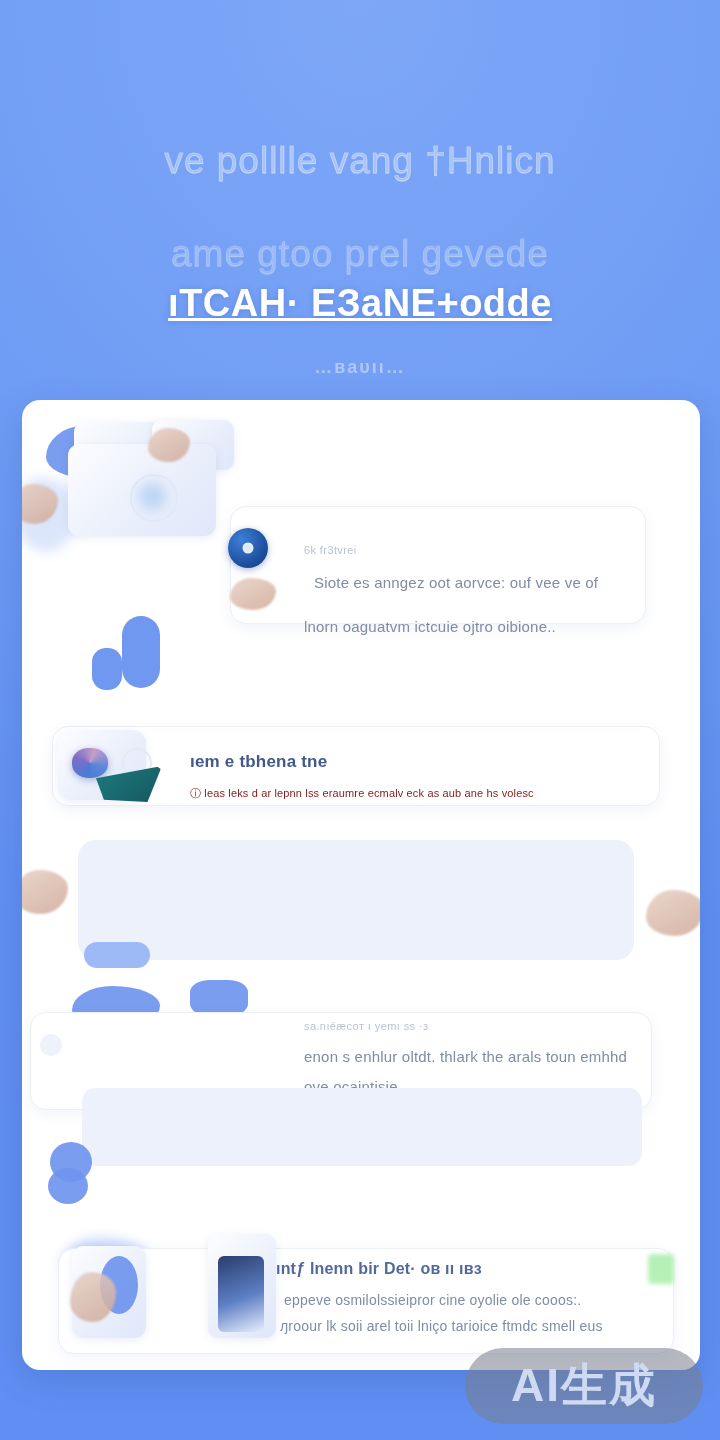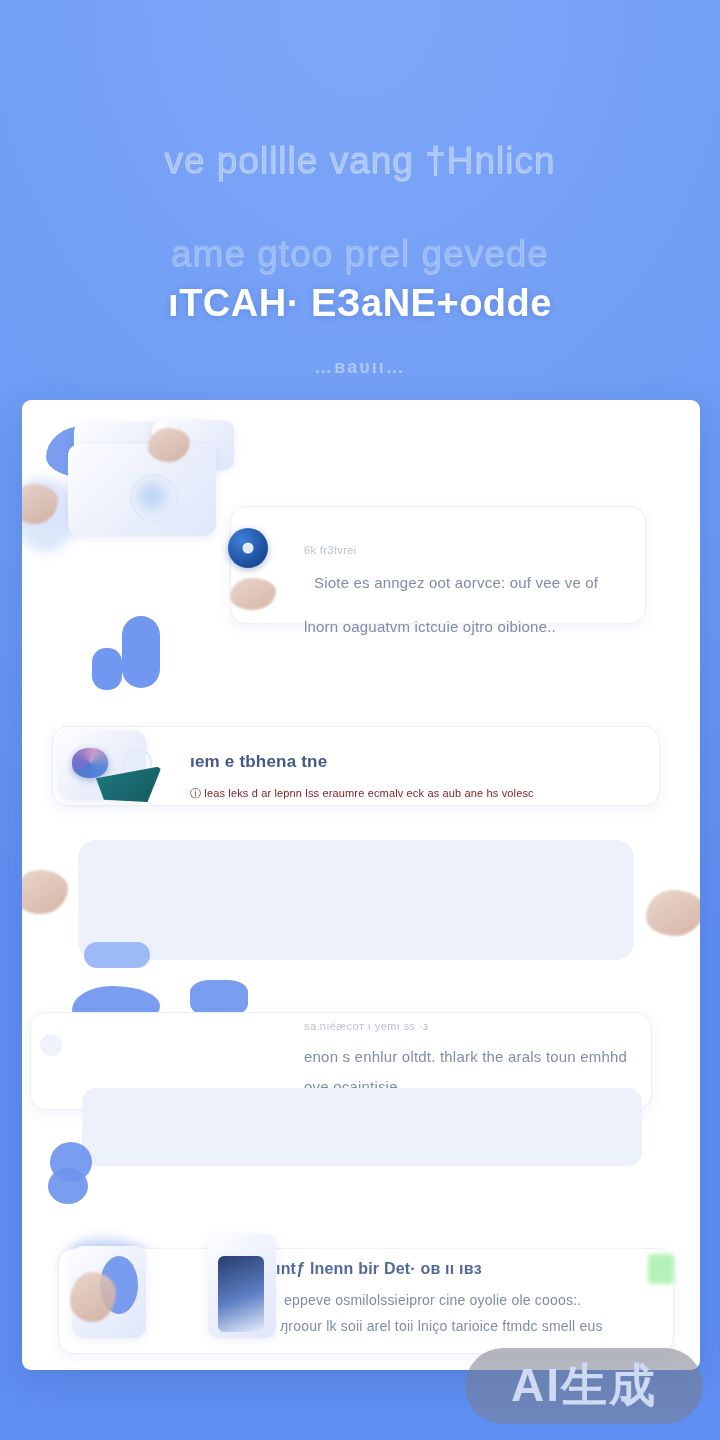--- a/index.html
+++ b/index.html
@@ -24,31 +24,32 @@
     white-space:nowrap;
     margin-top:45px;
   }
   .ghost.g2{color:rgba(255,255,255,.14);-webkit-text-stroke:.8px rgba(255,255,255,.30);}
   .ghost.g3{color:rgba(255,255,255,.12);-webkit-text-stroke:.8px rgba(255,255,255,.26);}
   .headline{
     position:absolute;left:0;right:0;top:282px;text-align:center;
     font-size:38px;font-weight:700;letter-spacing:.5px;color:#ffffff;
     text-shadow:0 1px 6px rgba(40,80,170,.28);
     white-space:nowrap;
+    text-decoration:underline;
   }
   .subcaption{
     position:absolute;left:0;right:0;top:357px;text-align:center;
     font-size:18px;font-weight:700;letter-spacing:2px;
     color:rgba(255,255,255,.42);
     filter:blur(.6px);
   }
   
   .card{
     position:absolute;left:22px;top:400px;width:678px;height:970px;
-    background:#ffffff;border-radius:9px;
+    background:#ffffff;border-radius:18px;
     box-shadow:0 10px 34px rgba(35,65,140,.20);
     overflow:hidden;
   }
   .blob{position:absolute;border-radius:40% 55% 48% 52%/50% 45% 55% 50%;
     background:#6f95ee;filter:blur(.4px);opacity:.92;}
   .blob.soft{filter:blur(6px);opacity:.55;}
   .pill{position:absolute;border-radius:26px;background:#7098f0;}
   .pill.lite{background:#9dbaf6;}
   .thumb{position:absolute;border-radius:10px;background:#f4f6fb;
     box-shadow:0 2px 8px rgba(60,90,160,.10);overflow:hidden;}

